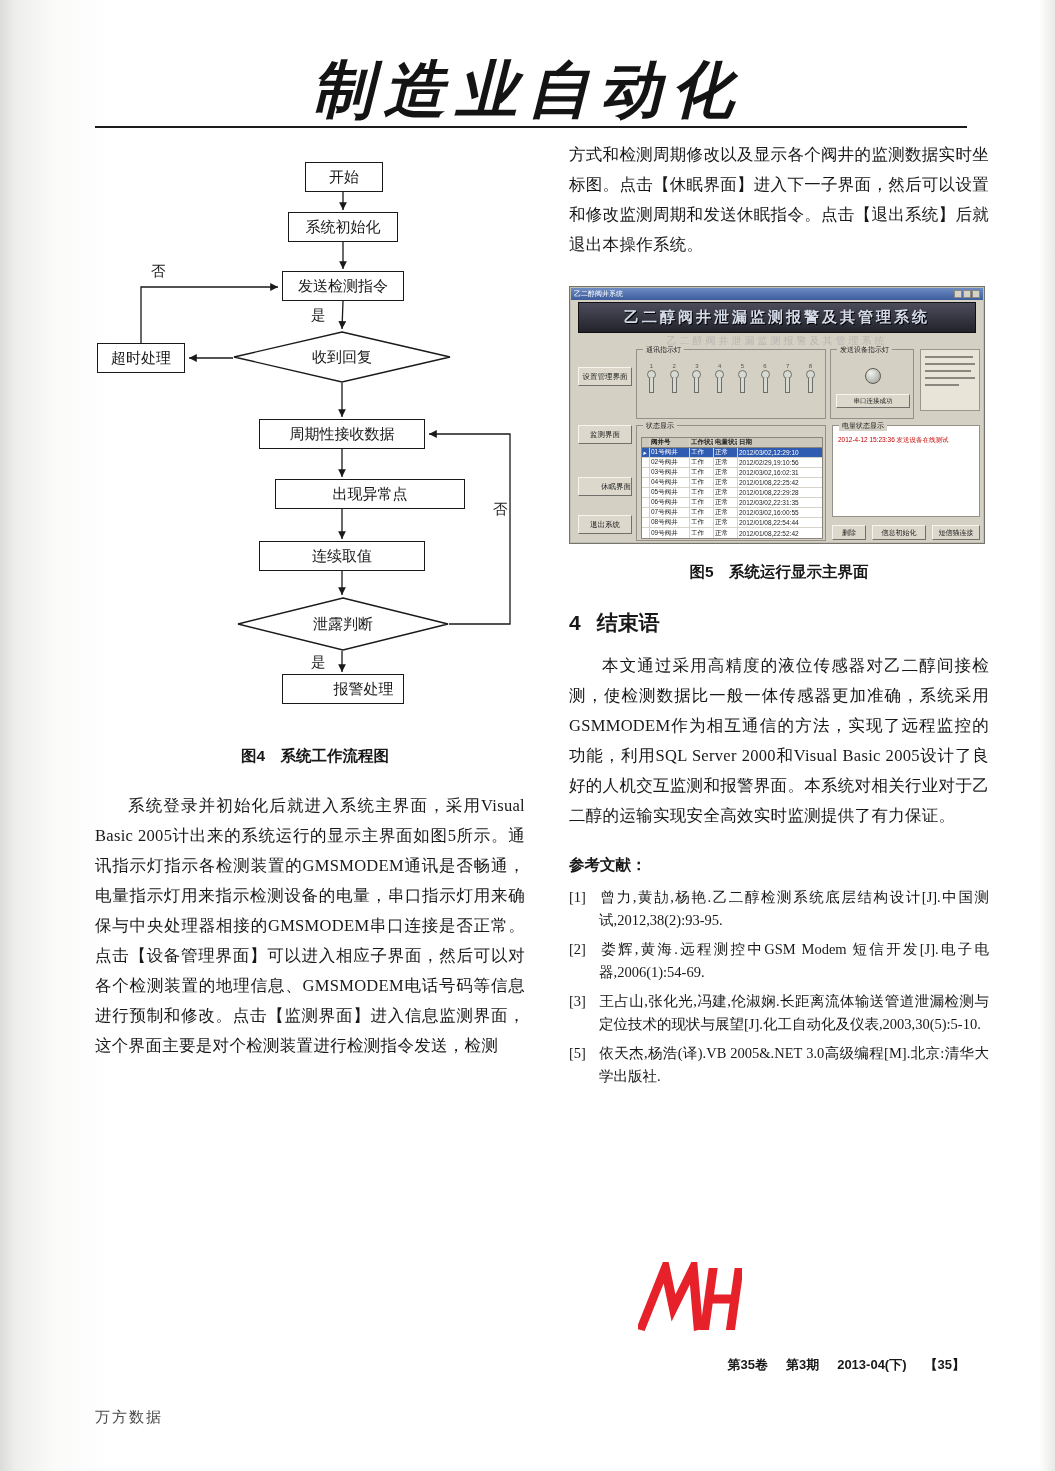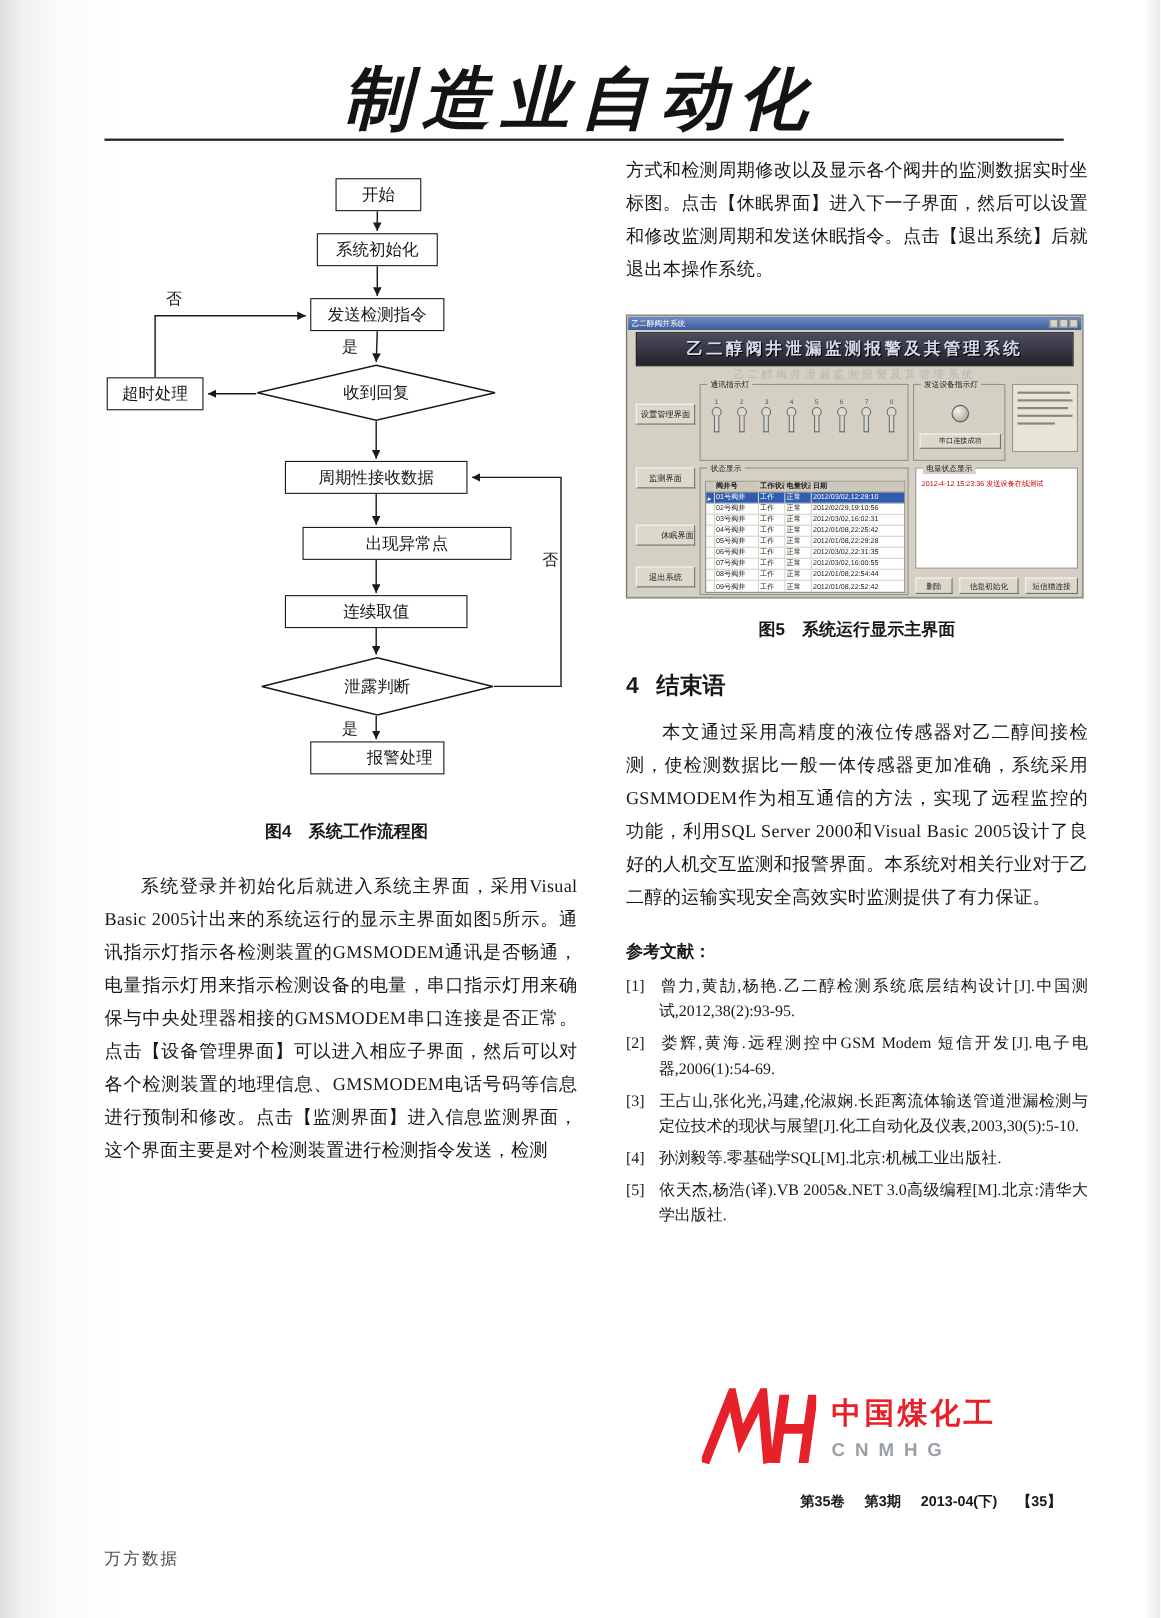--- a/index.html
+++ b/index.html
@@ -376,38 +376,33 @@
       <span>4</span><span class="sec-title">结束语</span>
     </div>
 
     <p class="body-text conclusion">本文通过采用高精度的液位传感器对乙二醇间接检测，使检测数据比一般一体传感器更加准确，系统采用GSMMODEM作为相互通信的方法，实现了远程监控的功能，利用SQL Server 2000和Visual Basic 2005设计了良好的人机交互监测和报警界面。本系统对相关行业对于乙二醇的运输实现安全高效实时监测提供了有力保证。</p>
 
     <div class="refs-title">参考文献：</div>
     <div class="refs">
       <div class="ref"><span class="ref-num">[1]</span><span>曾力,黄劼,杨艳.乙二醇检测系统底层结构设计[J].中国测试,2012,38(2):93-95.</span></div>
       <div class="ref"><span class="ref-num">[2]</span><span>娄辉,黄海.远程测控中GSM Modem 短信开发[J].电子电器,2006(1):54-69.</span></div>
       <div class="ref"><span class="ref-num">[3]</span><span>王占山,张化光,冯建,伦淑娴.长距离流体输送管道泄漏检测与定位技术的现状与展望[J].化工自动化及仪表,2003,30(5):5-10.</span></div>
-      <div class="ref"><span class="ref-num">[4]</span><span>孙浏毅等.零基础学SQL[M].北京:机械工业出版社.</span></div>
       <div class="ref"><span class="ref-num">[5]</span><span>依天杰,杨浩(译).VB 2005&amp;.NET 3.0高级编程[M].北京:清华大学出版社.</span></div>
     </div>
   </div>
 
   <div class="logo">
     <svg width="104" height="72" viewBox="0 0 104 72">
       <g transform="skewX(-8) translate(8,0)" stroke="#e62129" stroke-width="9" fill="none">
         <path d="M4 68 L20 6 L34 46 L48 6 L62 68"></path>
         <path d="M68 6 L68 68"></path>
         <path d="M68 37 L94 37"></path>
         <path d="M94 6 L94 68"></path>
       </g>
     </svg>
-    <div class="logo-text-col">
-      <span class="logo-cn">中国煤化工</span>
-      <span class="logo-en">CNMHG</span>
-    </div>
   </div>
 
   <div class="footer-line">
     <span>第35卷</span>
     <span>第3期</span>
     <span>2013-04(下)</span>
     <span>【35】</span>
   </div>
 
   <div class="wm">万方数据</div>

